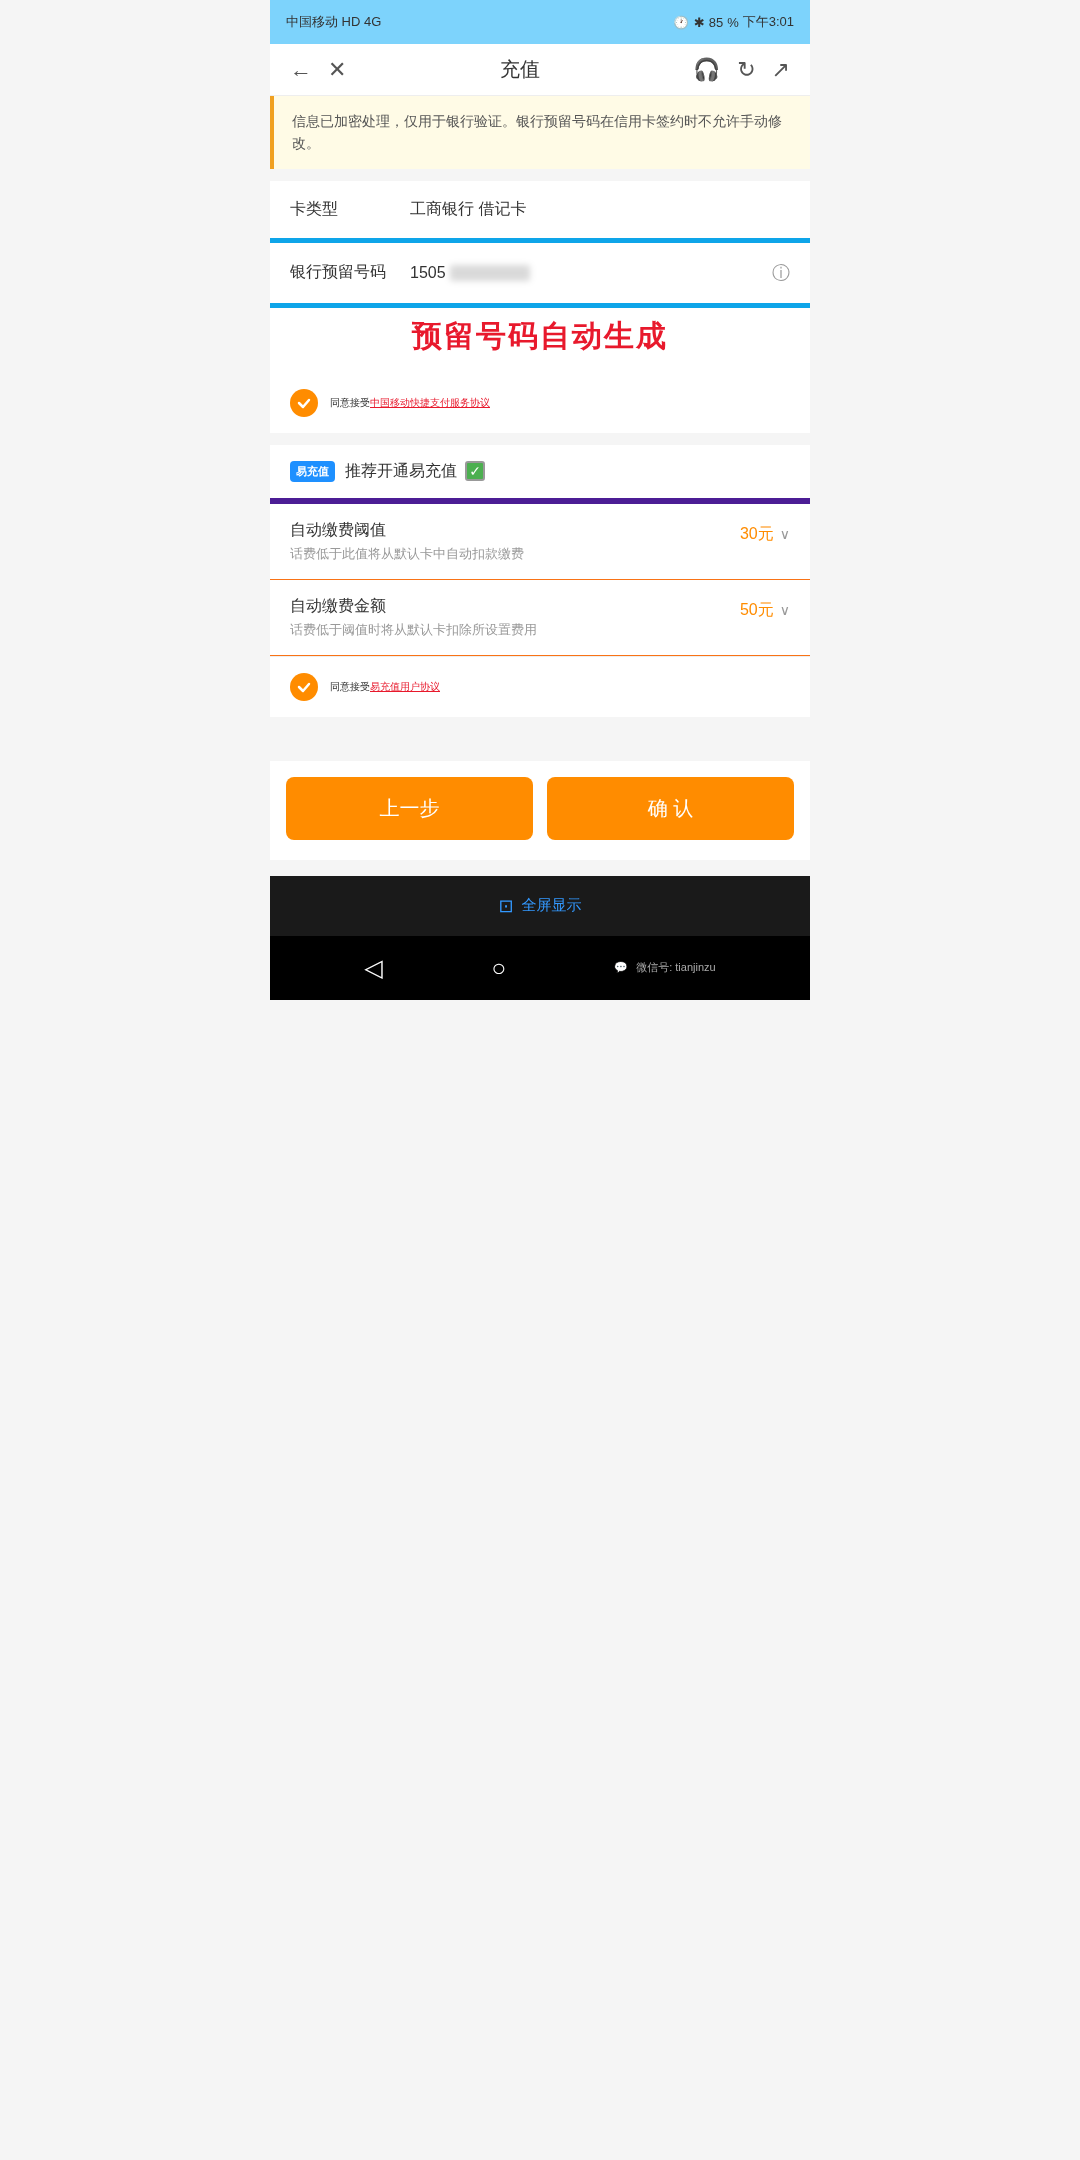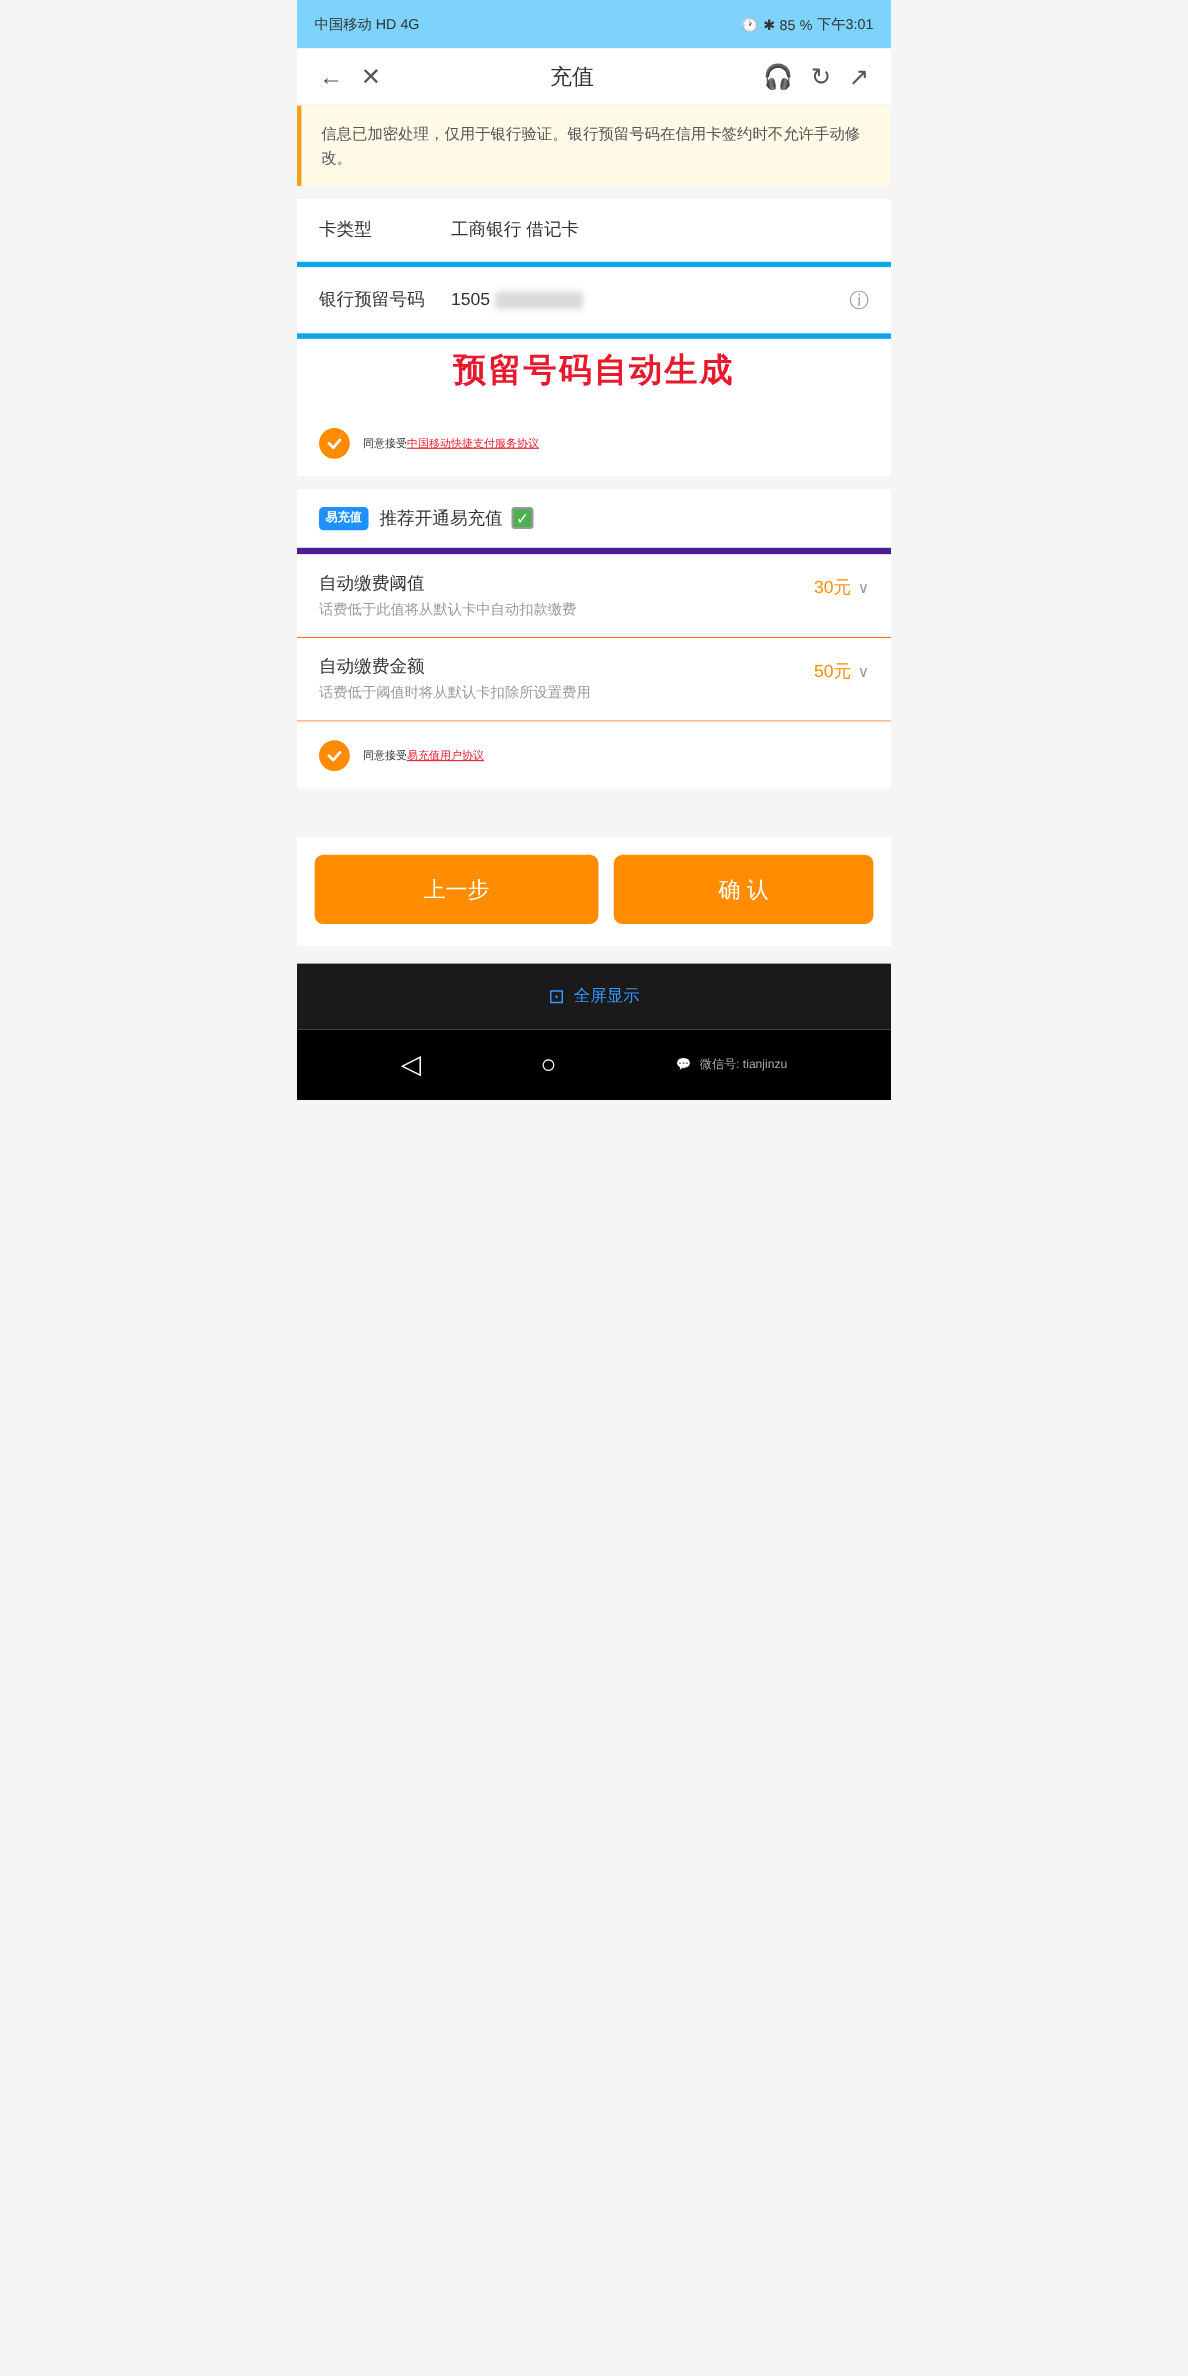--- a/index.html
+++ b/index.html
@@ -226,21 +226,21 @@
       display: flex;
       gap: 14px;
     }
     .btn-prev {
       flex: 1;
       background: #ff8c00;
       color: #fff;
       border: none;
       border-radius: 8px;
       font-size: 20px;
-      padding: 18px 11px;
+      padding: 18px 0;
       cursor: pointer;
       font-weight: 500;
     }
     .btn-confirm {
       flex: 1;
       background: #ff8c00;
       color: #fff;
       border: none;
       border-radius: 8px;
       font-size: 20px;

